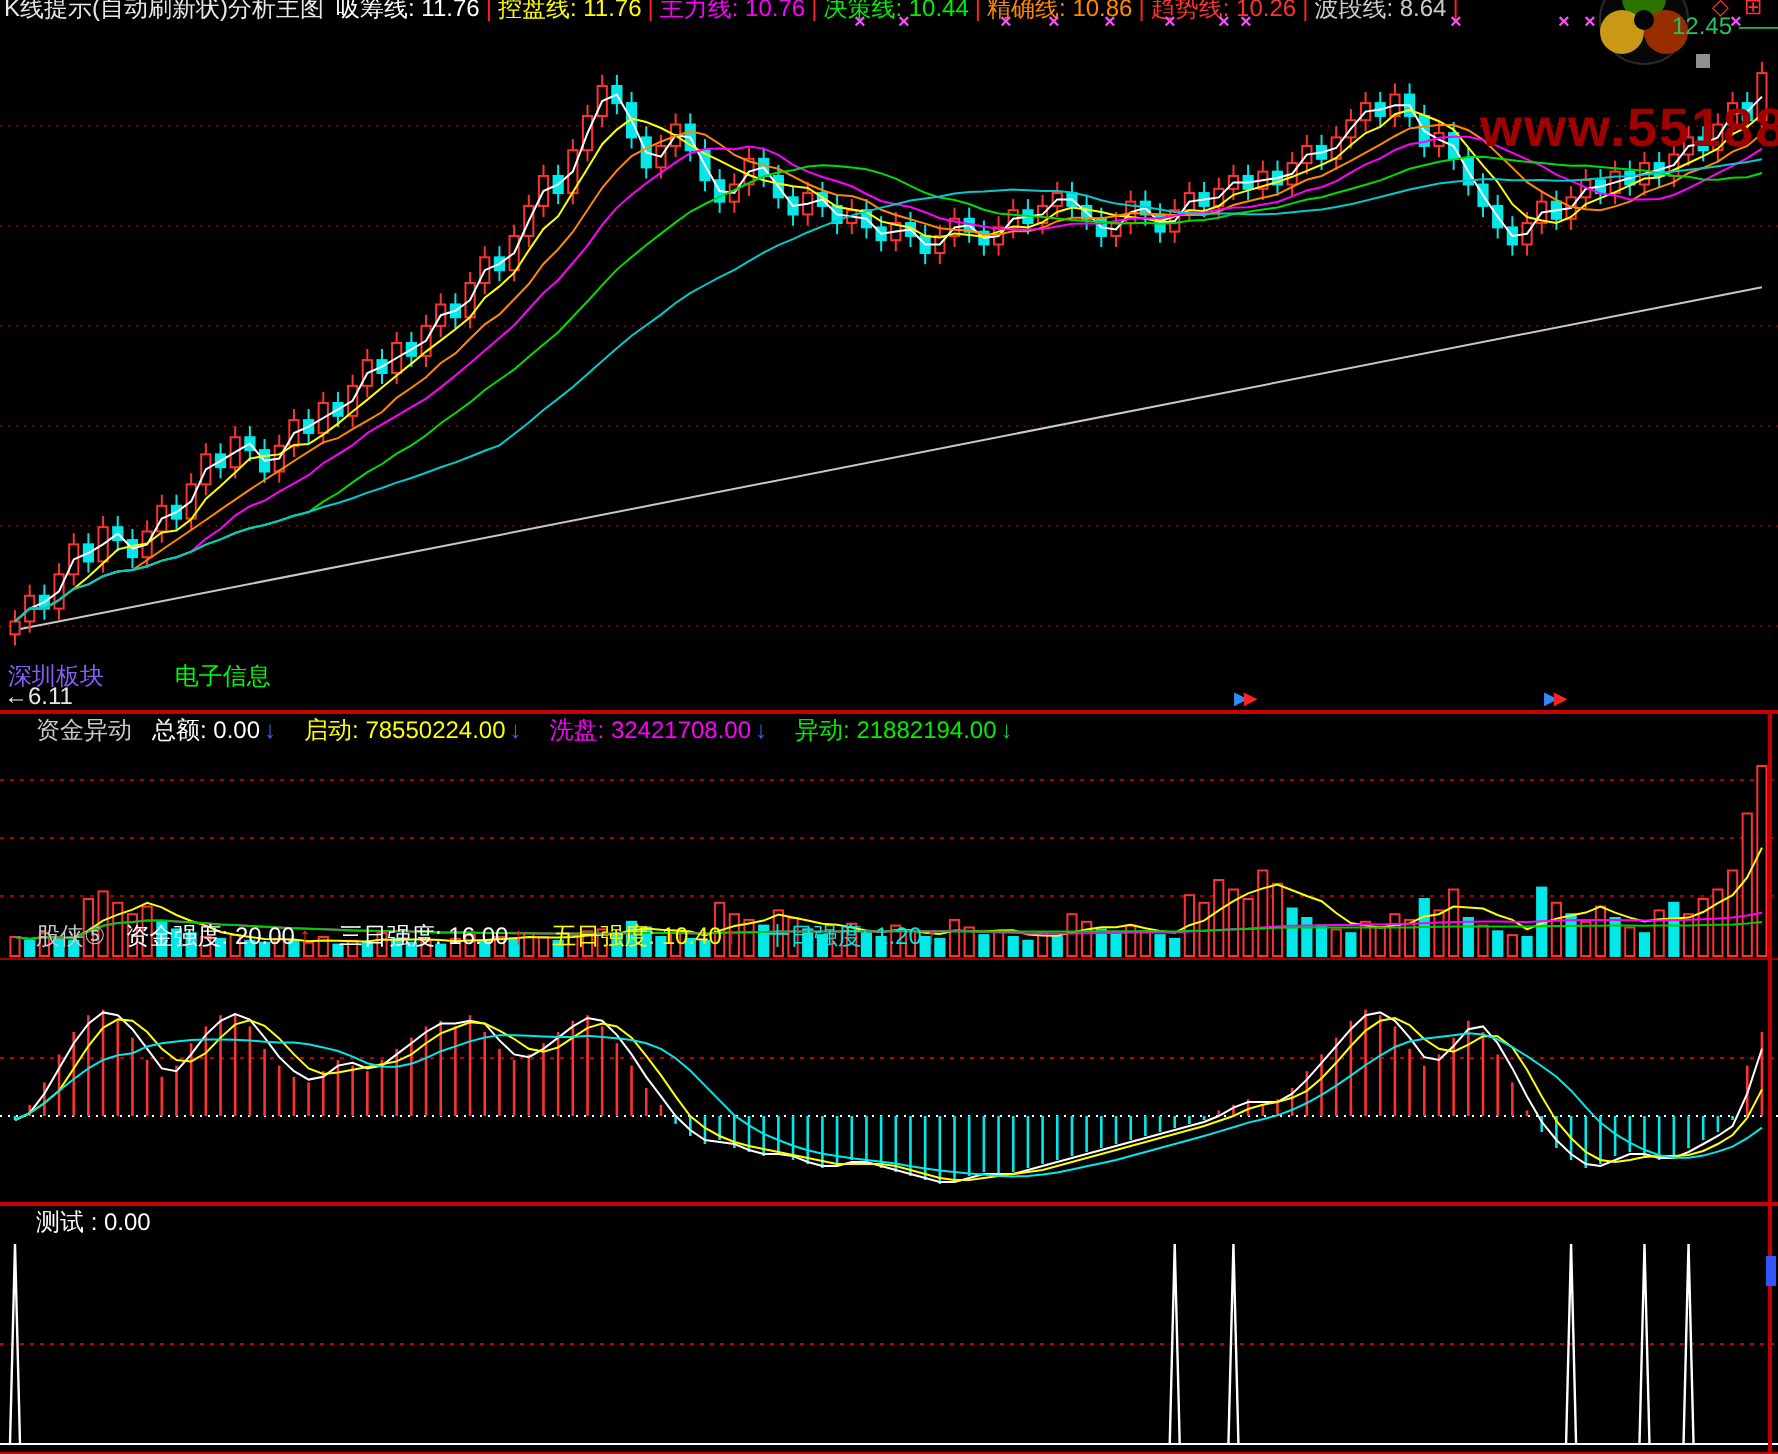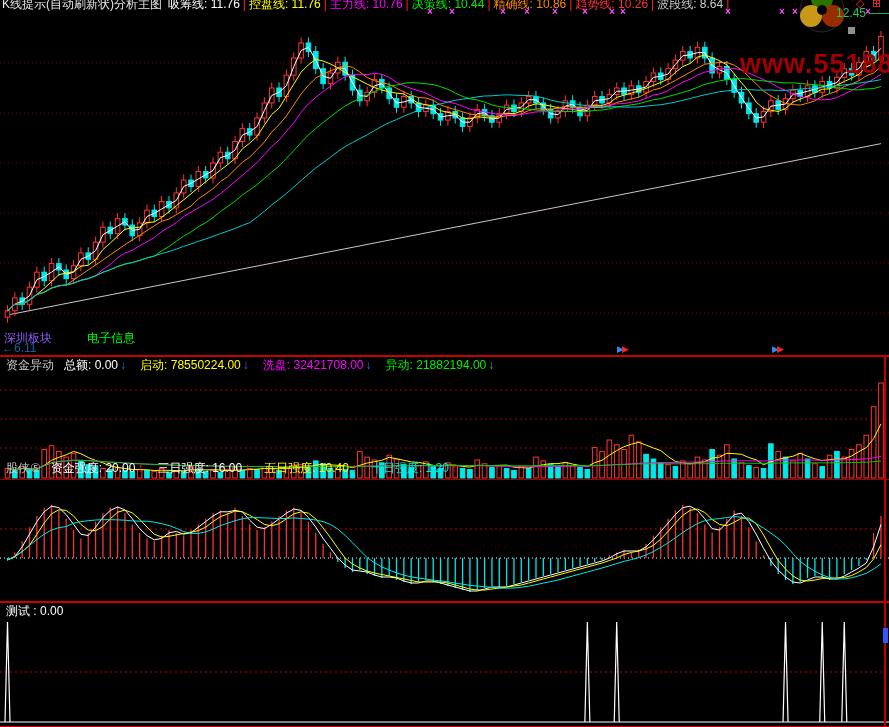--- a/index.html
+++ b/index.html
@@ -17,26 +17,26 @@
   
   .watermark{left:740px;top:49px;font-size:27px;font-weight:bold;letter-spacing:1px;z-index:60;color:#a00000;}
   .pricetag{left:836px;top:6px;color:#22c55e;z-index:55;white-space:nowrap;}
   .graybox{left:848px;top:27px;width:7px;height:7px;background:#909090;z-index:55;}
   .logo{left:792px;top:0;z-index:35;}
   .xmark{position:absolute;top:6px;color:#ff4dff;font-size:10px;font-weight:bold;z-index:52;}
   
   .board{left:4px;top:330px;z-index:30;white-space:nowrap;}
   .bd{color:#8b5cf6;}
   .ind{color:#00ff00;margin-left:32px;}
-  .lowlabel{left:2px;top:341px;color:#0369a1;z-index:29;}
+  .lowlabel{left:2px;top:341px;color:#e5e5e5;z-index:29;}
   .pmark{top:344px;font-size:9px;z-index:30;letter-spacing:-2px;font-style:normal;}
   .pm1{left:617px;} .pm2{left:772px;}
   .pm-b{color:#2e8bff;font-style:normal;} .pm-r{color:#ff2222;font-style:normal;}
   
-  .hdr-row{white-space:nowrap;z-index:45;left:0;padding-left:6px;text-align:center;}
+  .hdr-row{white-space:nowrap;z-index:45;left:0;padding-left:18px;text-align:center;}
   .fund{top:357px;} .strength{top:460px;} .test{top:603px;color:#ffffff;}
   .pane-name{color:#c8c8c8;margin-right:10px;}
   .fitem{margin-right:14px;white-space:nowrap;}
   .arrow{margin-left:2px;font-weight:bold;}
   
   .redline{left:0;width:889px;background:#c80000;z-index:40;}
   .vline-right{left:884px;top:356px;width:2px;height:371px;background:#c00000;z-index:44;}
   .bluemark{left:883px;top:628px;width:5px;height:15px;background:#3355ff;z-index:46;}
 </style>
 </head>

